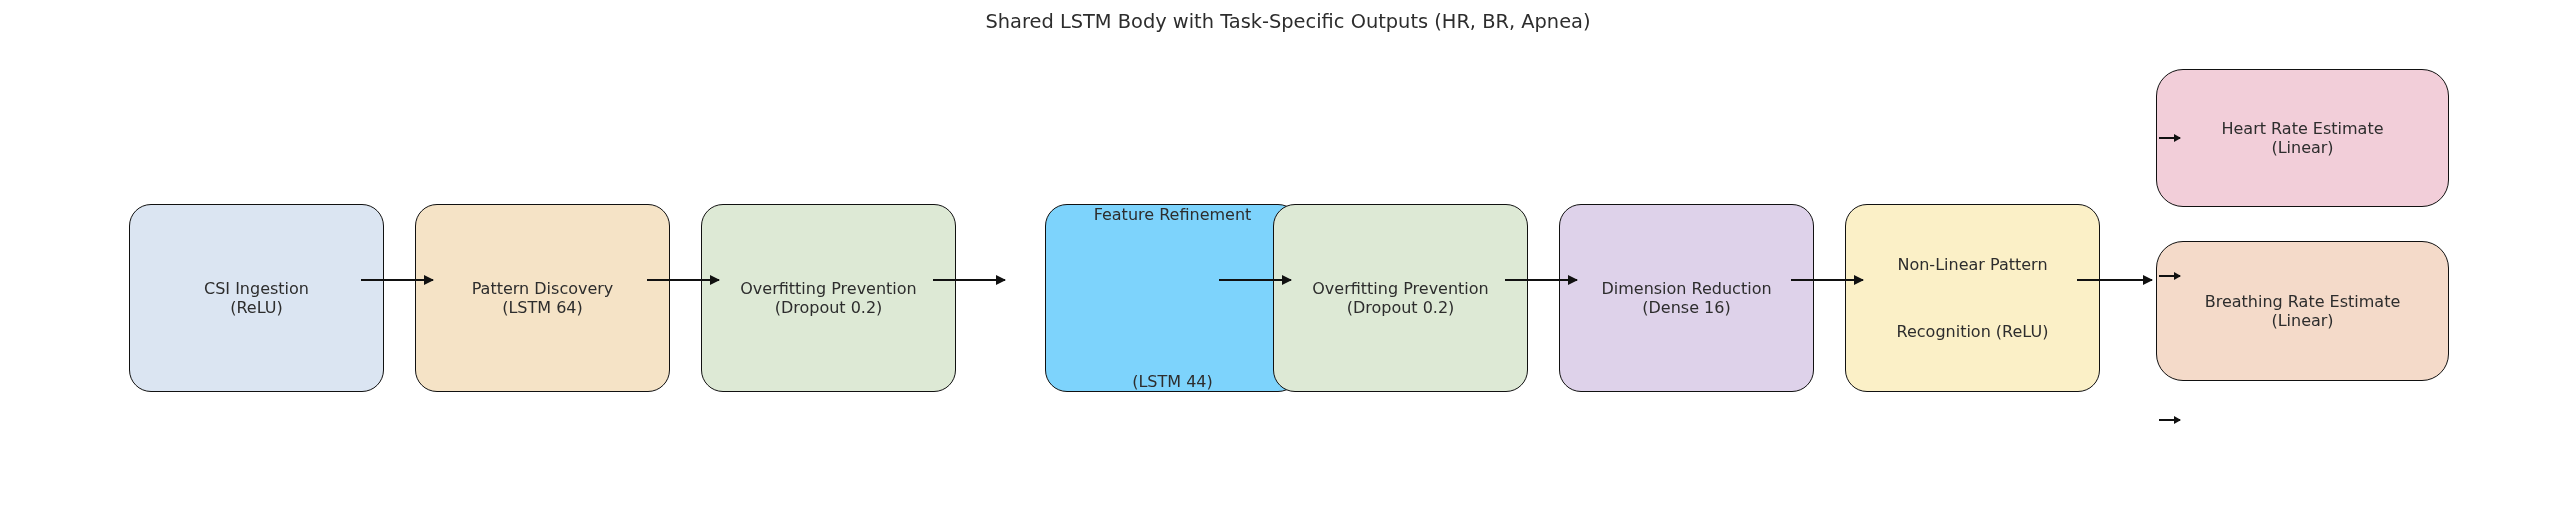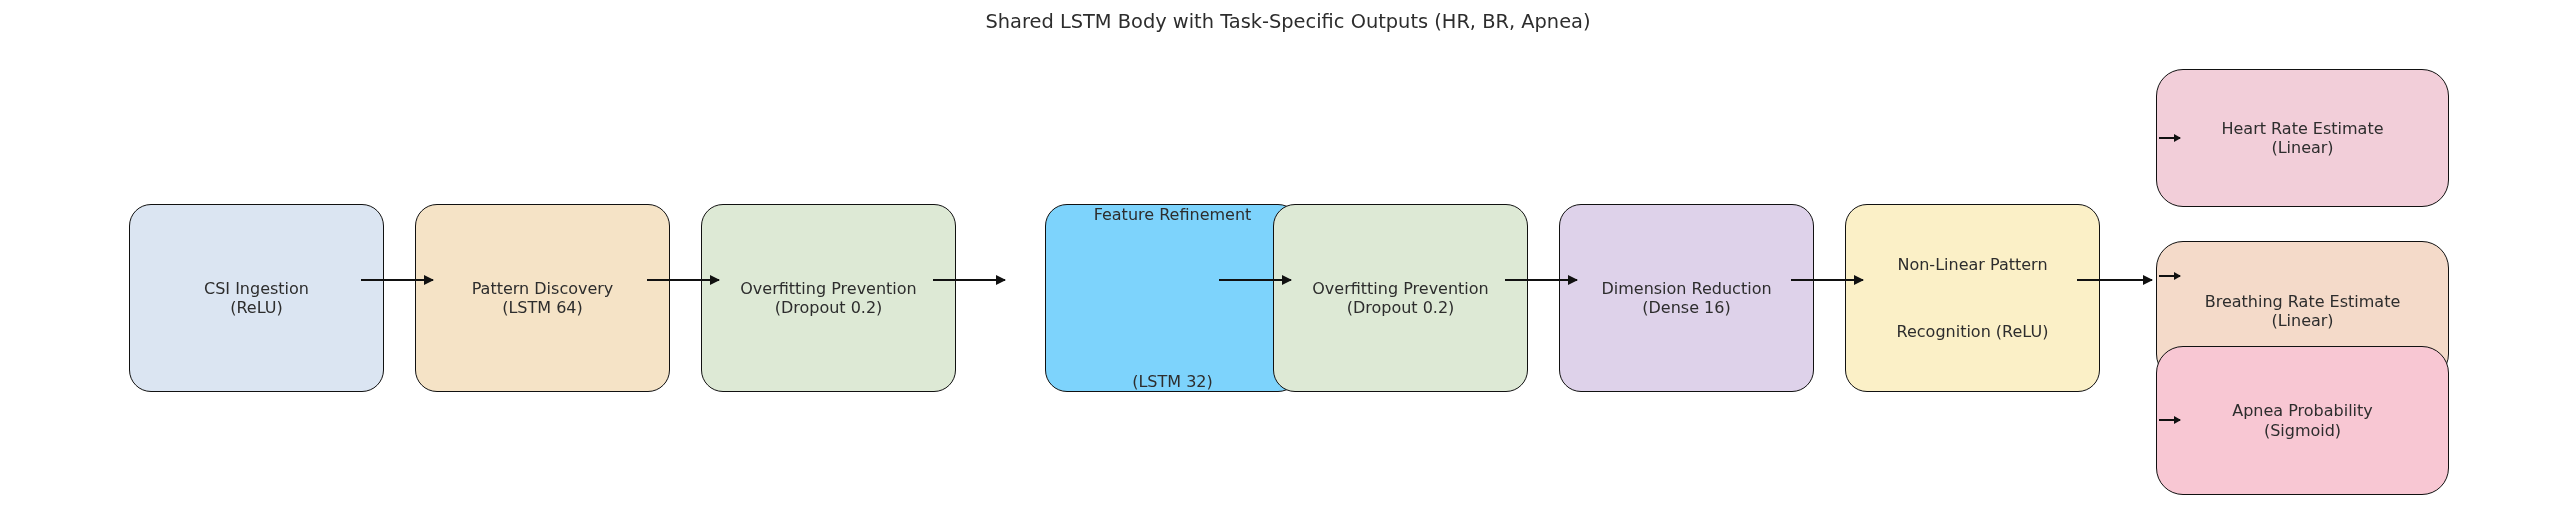--- a/index.html
+++ b/index.html
@@ -85,21 +85,21 @@
   <div class="box main" style="left: 415px; background-color: rgb(245, 227, 198);">
     <div>Pattern Discovery</div>
     <div>(LSTM 64)</div>
   </div>
   <div class="box main" style="left: 701px; background-color: rgb(221, 233, 213);">
     <div>Overfitting Prevention</div>
     <div>(Dropout 0.2)</div>
   </div>
   <div class="box main" style="left: 1045px; background-color: #7dd3fc; justify-content: space-between;">
     <div>Feature Refinement</div>
-    <div>(LSTM 32)</div>
+    <div>(LSTM 44)</div>
   </div>
   <div class="box main" style="left: 1273px; background-color: rgb(221, 233, 213);">
     <div>Overfitting Prevention</div>
     <div>(Dropout 0.2)</div>
   </div>
   <div class="box main" style="left: 1559px; background-color: rgb(222, 210, 234);">
     <div>Dimension Reduction</div>
     <div>(Dense 16)</div>
   </div>
   <div class="box main" style="left: 1845px; background-color: rgb(251, 240, 199); gap: 48px;">
@@ -108,24 +108,20 @@
   </div>
 
   <div class="box out" style="top: 69px; height: 138px; background-color: rgb(242, 206, 217);">
     <div>Heart Rate Estimate</div>
     <div>(Linear)</div>
   </div>
   <div class="box out" style="top: 206px; height: 140px; background-color: rgb(244, 218, 201); margin-top: 35px;">
     <div>Breathing Rate Estimate</div>
     <div>(Linear)</div>
   </div>
-  <div class="box out" style="top: 346px; height: 149px; background-color: rgb(248, 199, 211);">
-    <div>Apnea Probability</div>
-    <div>(Sigmoid)</div>
-  </div>
 
   <div class="arrow" style="left:361px;  top:279px; width:72px"></div>
   <div class="arrow" style="left:647px;  top:279px; width:72px"></div>
   <div class="arrow" style="left:933px; top:279px; width:72px"></div>
   <div class="arrow" style="left:1219px; top:279px; width:72px"></div>
   <div class="arrow" style="left:1505px; top:279px; width:72px"></div>
   <div class="arrow" style="left:1791px; top:279px; width:72px"></div>
 
   <div class="arrow" style="left:2077px; top:279px; width:75px"></div>
 

